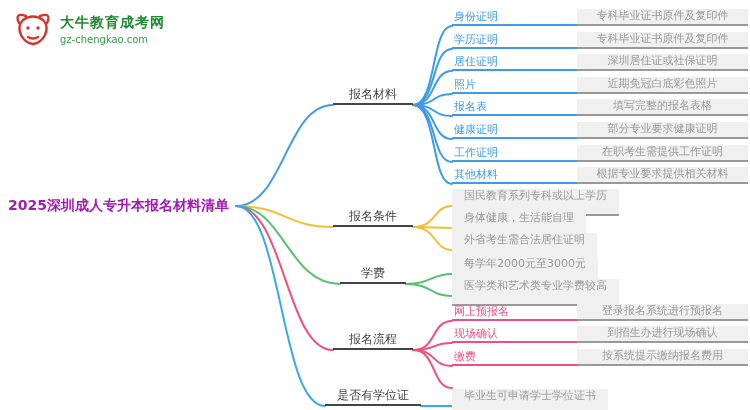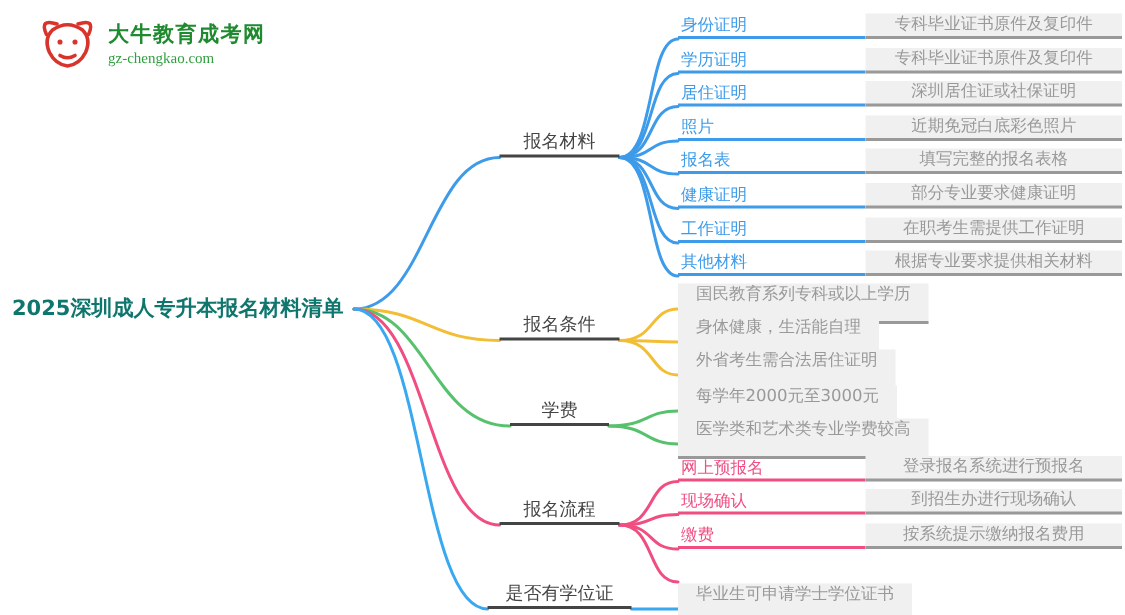--- a/index.html
+++ b/index.html
@@ -14,25 +14,25 @@
     --desc-bg:#f0f0f0;
     --desc-text:#999;
   }
   .canvas { position:relative; width:750px; height:410px; background:#fff; overflow:hidden; }
   svg.wires { position:absolute; left:0; top:0; }
   svg.wires path { fill:none; stroke-width:2; stroke-linecap:round; }
   .sc-0{stroke:var(--c0)} .sc-1{stroke:var(--c1)} .sc-2{stroke:var(--c2)} .sc-3{stroke:var(--c3)} .sc-4{stroke:var(--c4)}
   .bc-0{border-color:var(--c0)} .bc-1{border-color:var(--c1)} .bc-2{border-color:var(--c2)} .bc-3{border-color:var(--c3)} .bc-4{border-color:var(--c4)}
   .tc-0{color:var(--c0)} .tc-3{color:var(--c3)}
 
-  .logo { position:absolute; left:24px; top:8px; display:flex; align-items:center; gap:6px;font-family:Liberation Serif, serif; }
+  .logo { position:absolute; left:12px; top:8px; display:flex; align-items:center; gap:6px; }
   .logo-text .site-name { font-size:14px; font-weight:bold; color:#1f8a2f; letter-spacing:1px; }
   .logo-text .site-url { font-size:10px; color:#2f9e3f; margin-top:2px; }
 
-  .root-title { position:absolute; left:8px; top:197px; font-size:14px; font-weight:bold; color:#0f766e; white-space:nowrap; }
+  .root-title { position:absolute; left:8px; top:197px; font-size:14px; font-weight:bold; color:#a21caf; white-space:nowrap; }
 
   .branch { position:absolute; height:19px; line-height:16px; text-align:center; font-size:12px; color:#444; border-bottom:2px solid; white-space:nowrap; }
 
   .row { position:absolute; left:452px; width:296px; height:17px; display:flex; align-items:stretch; }
   .row .lab { min-width:125px; font-size:11px; line-height:15px; padding-left:2px; border-bottom:2px solid; white-space:nowrap; }
   .row .desc { flex:1; font-size:11px; line-height:14px; padding:0 4px 1px 4px; color:var(--desc-text); background:var(--desc-bg); border-bottom:2px solid; text-align:center; white-space:nowrap; overflow:hidden; }
 
   .boxrow { position:absolute; left:452px; height:27px; font-size:11px; line-height:14px; padding:0 12px 0 12px; color:var(--desc-text); background:var(--desc-bg); border-bottom:2px solid; white-space:nowrap; }
 </style>
 </head>

